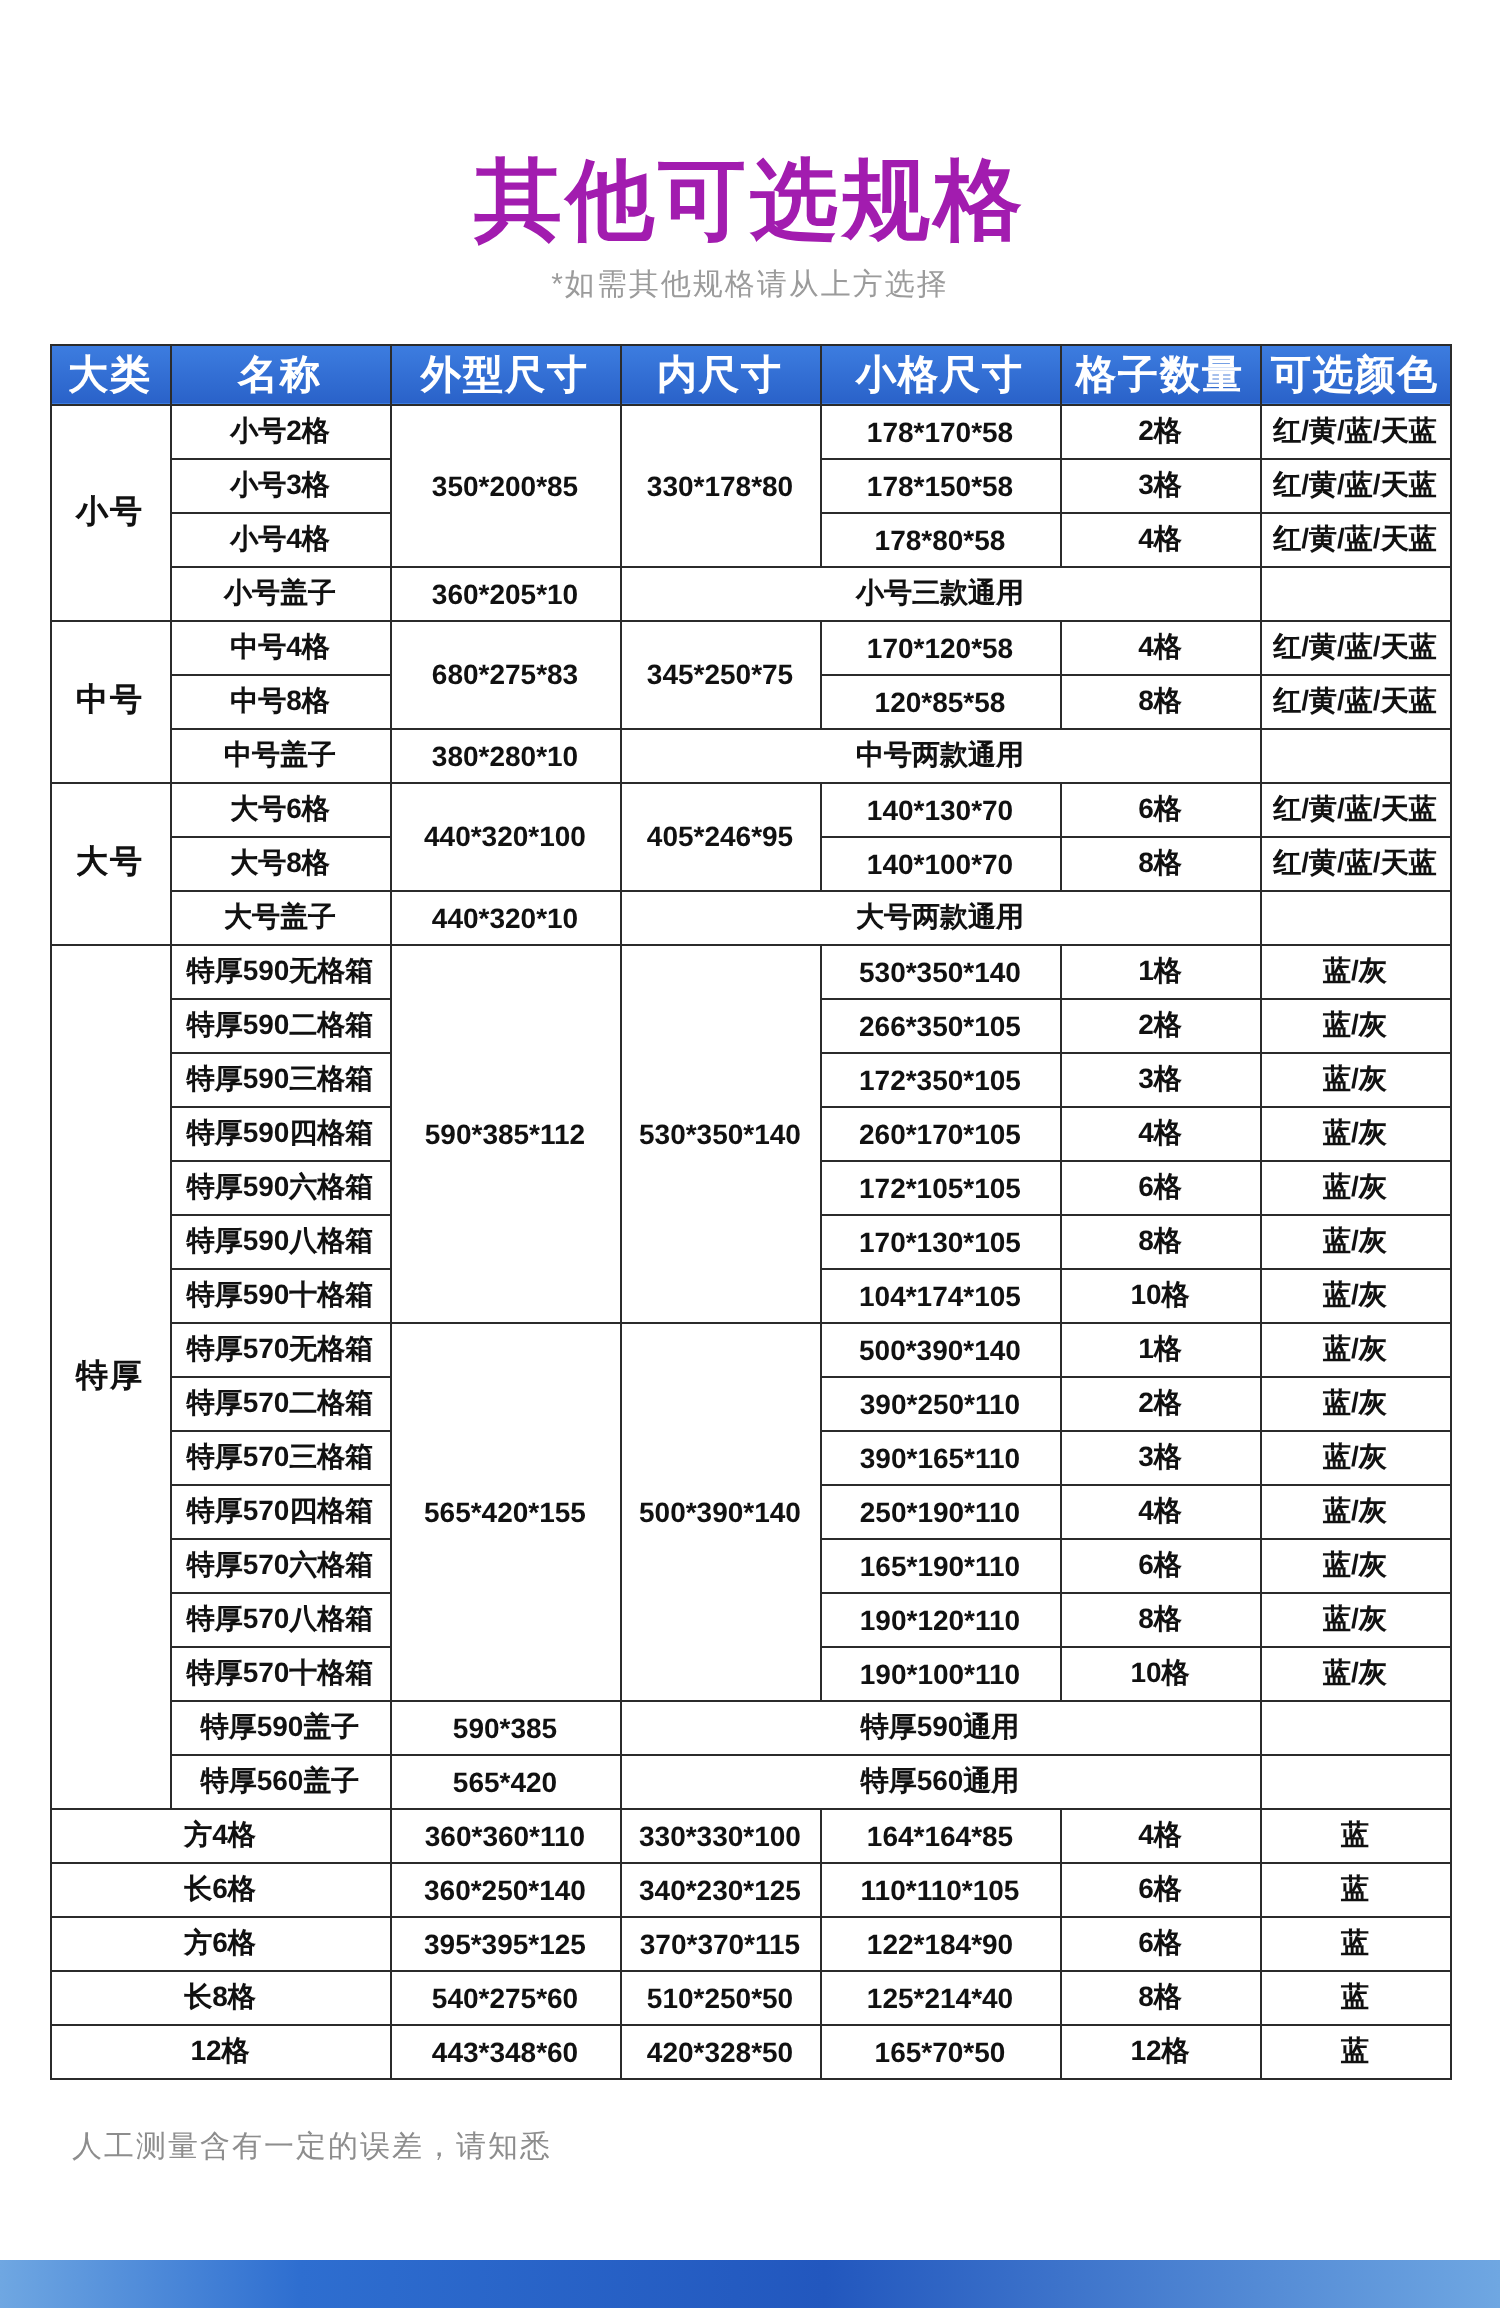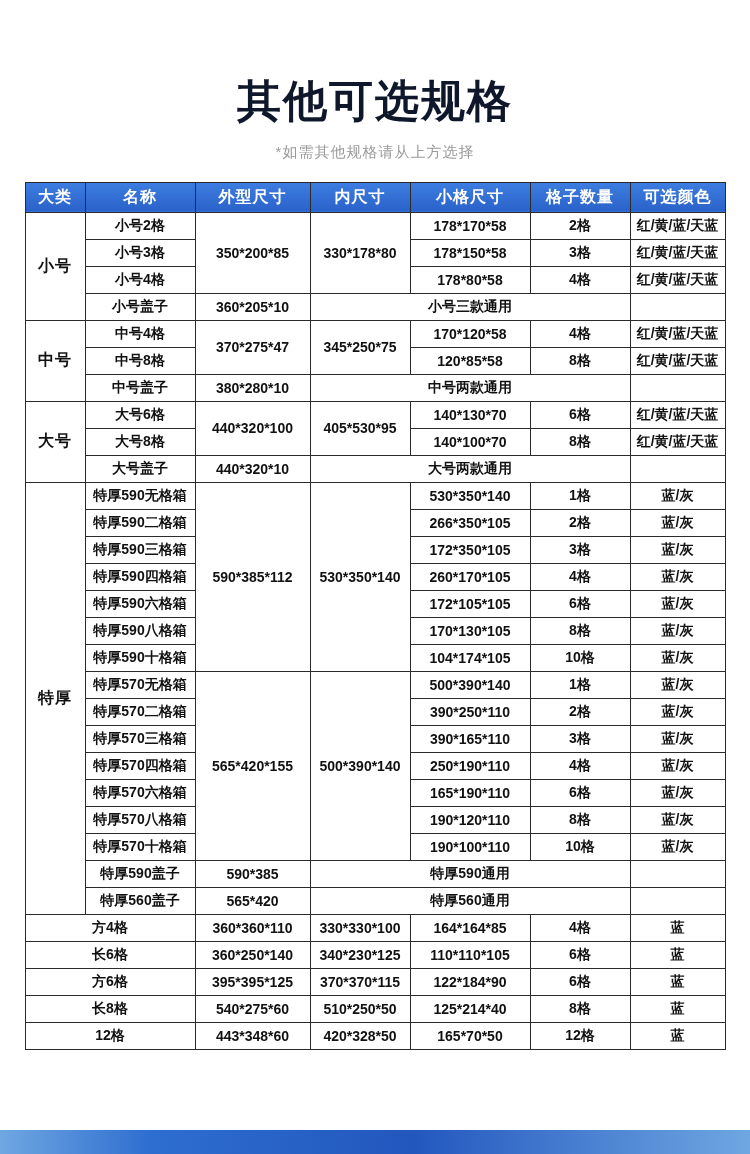--- a/index.html
+++ b/index.html
@@ -14,25 +14,25 @@
     height: 1154px;
     background: #ffffff;
     overflow: hidden;
   }
   .title {
     margin-top: 76px;
     text-align: center;
     font-size: 44px;
     line-height: 1.15;
     font-weight: 900;
-    color: #0f172a;
+    color: #a21caf;
     letter-spacing: 2px;
   }
   .subtitle {
-    margin-top: 16px;
+    margin-top: 6px;
     text-align: center;
     font-size: 15px;
     color: #9b9b9b;
     letter-spacing: 1px;
   }
   .spec-table {
     width: 700px;
     margin: 20px auto 0;
     border-collapse: collapse;
     table-layout: fixed;
@@ -40,21 +40,21 @@
   .spec-table th, .spec-table td {
     border: 1px solid #2b2b2b;
     text-align: center;
     vertical-align: middle;
     overflow: hidden;
     white-space: nowrap;
   }
   .spec-table th {
     background: linear-gradient(180deg, #3d7de0 0%, #2a62c9 100%);
     color: #ffffff;
-    font-size: 16px;
+    font-size: 20px;
     font-weight: bold;
     height: 30px;
     letter-spacing: 1px;
   }
   .spec-table td {
     height: 27px;
     font-size: 14px;
     font-weight: bold;
     color: #111111;
     padding: 1px 2px;
@@ -131,21 +131,21 @@
         </tr>
         <tr>
           <td>小号盖子</td>
           <td>360*205*10</td>
           <td colspan="3">小号三款通用</td>
           <td></td>
         </tr>
         <tr>
           <td rowspan="3" class="cat">中号</td>
           <td>中号4格</td>
-          <td rowspan="2">370*275*47</td>
+          <td rowspan="2">680*275*83</td>
           <td rowspan="2">345*250*75</td>
           <td>170*120*58</td>
           <td>4格</td>
           <td>红/黄/蓝/天蓝</td>
         </tr>
         <tr>
           <td>中号8格</td>
           <td>120*85*58</td>
           <td>8格</td>
           <td>红/黄/蓝/天蓝</td>
@@ -153,21 +153,21 @@
         <tr>
           <td>中号盖子</td>
           <td>380*280*10</td>
           <td colspan="3">中号两款通用</td>
           <td></td>
         </tr>
         <tr>
           <td rowspan="3" class="cat">大号</td>
           <td>大号6格</td>
           <td rowspan="2">440*320*100</td>
-          <td rowspan="2">405*530*95</td>
+          <td rowspan="2">405*246*95</td>
           <td>140*130*70</td>
           <td>6格</td>
           <td>红/黄/蓝/天蓝</td>
         </tr>
         <tr>
           <td>大号8格</td>
           <td>140*100*70</td>
           <td>8格</td>
           <td>红/黄/蓝/天蓝</td>
         </tr>
@@ -314,14 +314,15 @@
           <td colspan="2">12格</td>
           <td>443*348*60</td>
           <td>420*328*50</td>
           <td>165*70*50</td>
           <td>12格</td>
           <td>蓝</td>
         </tr>
       </tbody>
   </table>
 
+  <div class="footer-note">人工测量含有一定的误差，请知悉</div>
   <div class="bottom-bar"></div>
 </div>
 
 </body></html>

